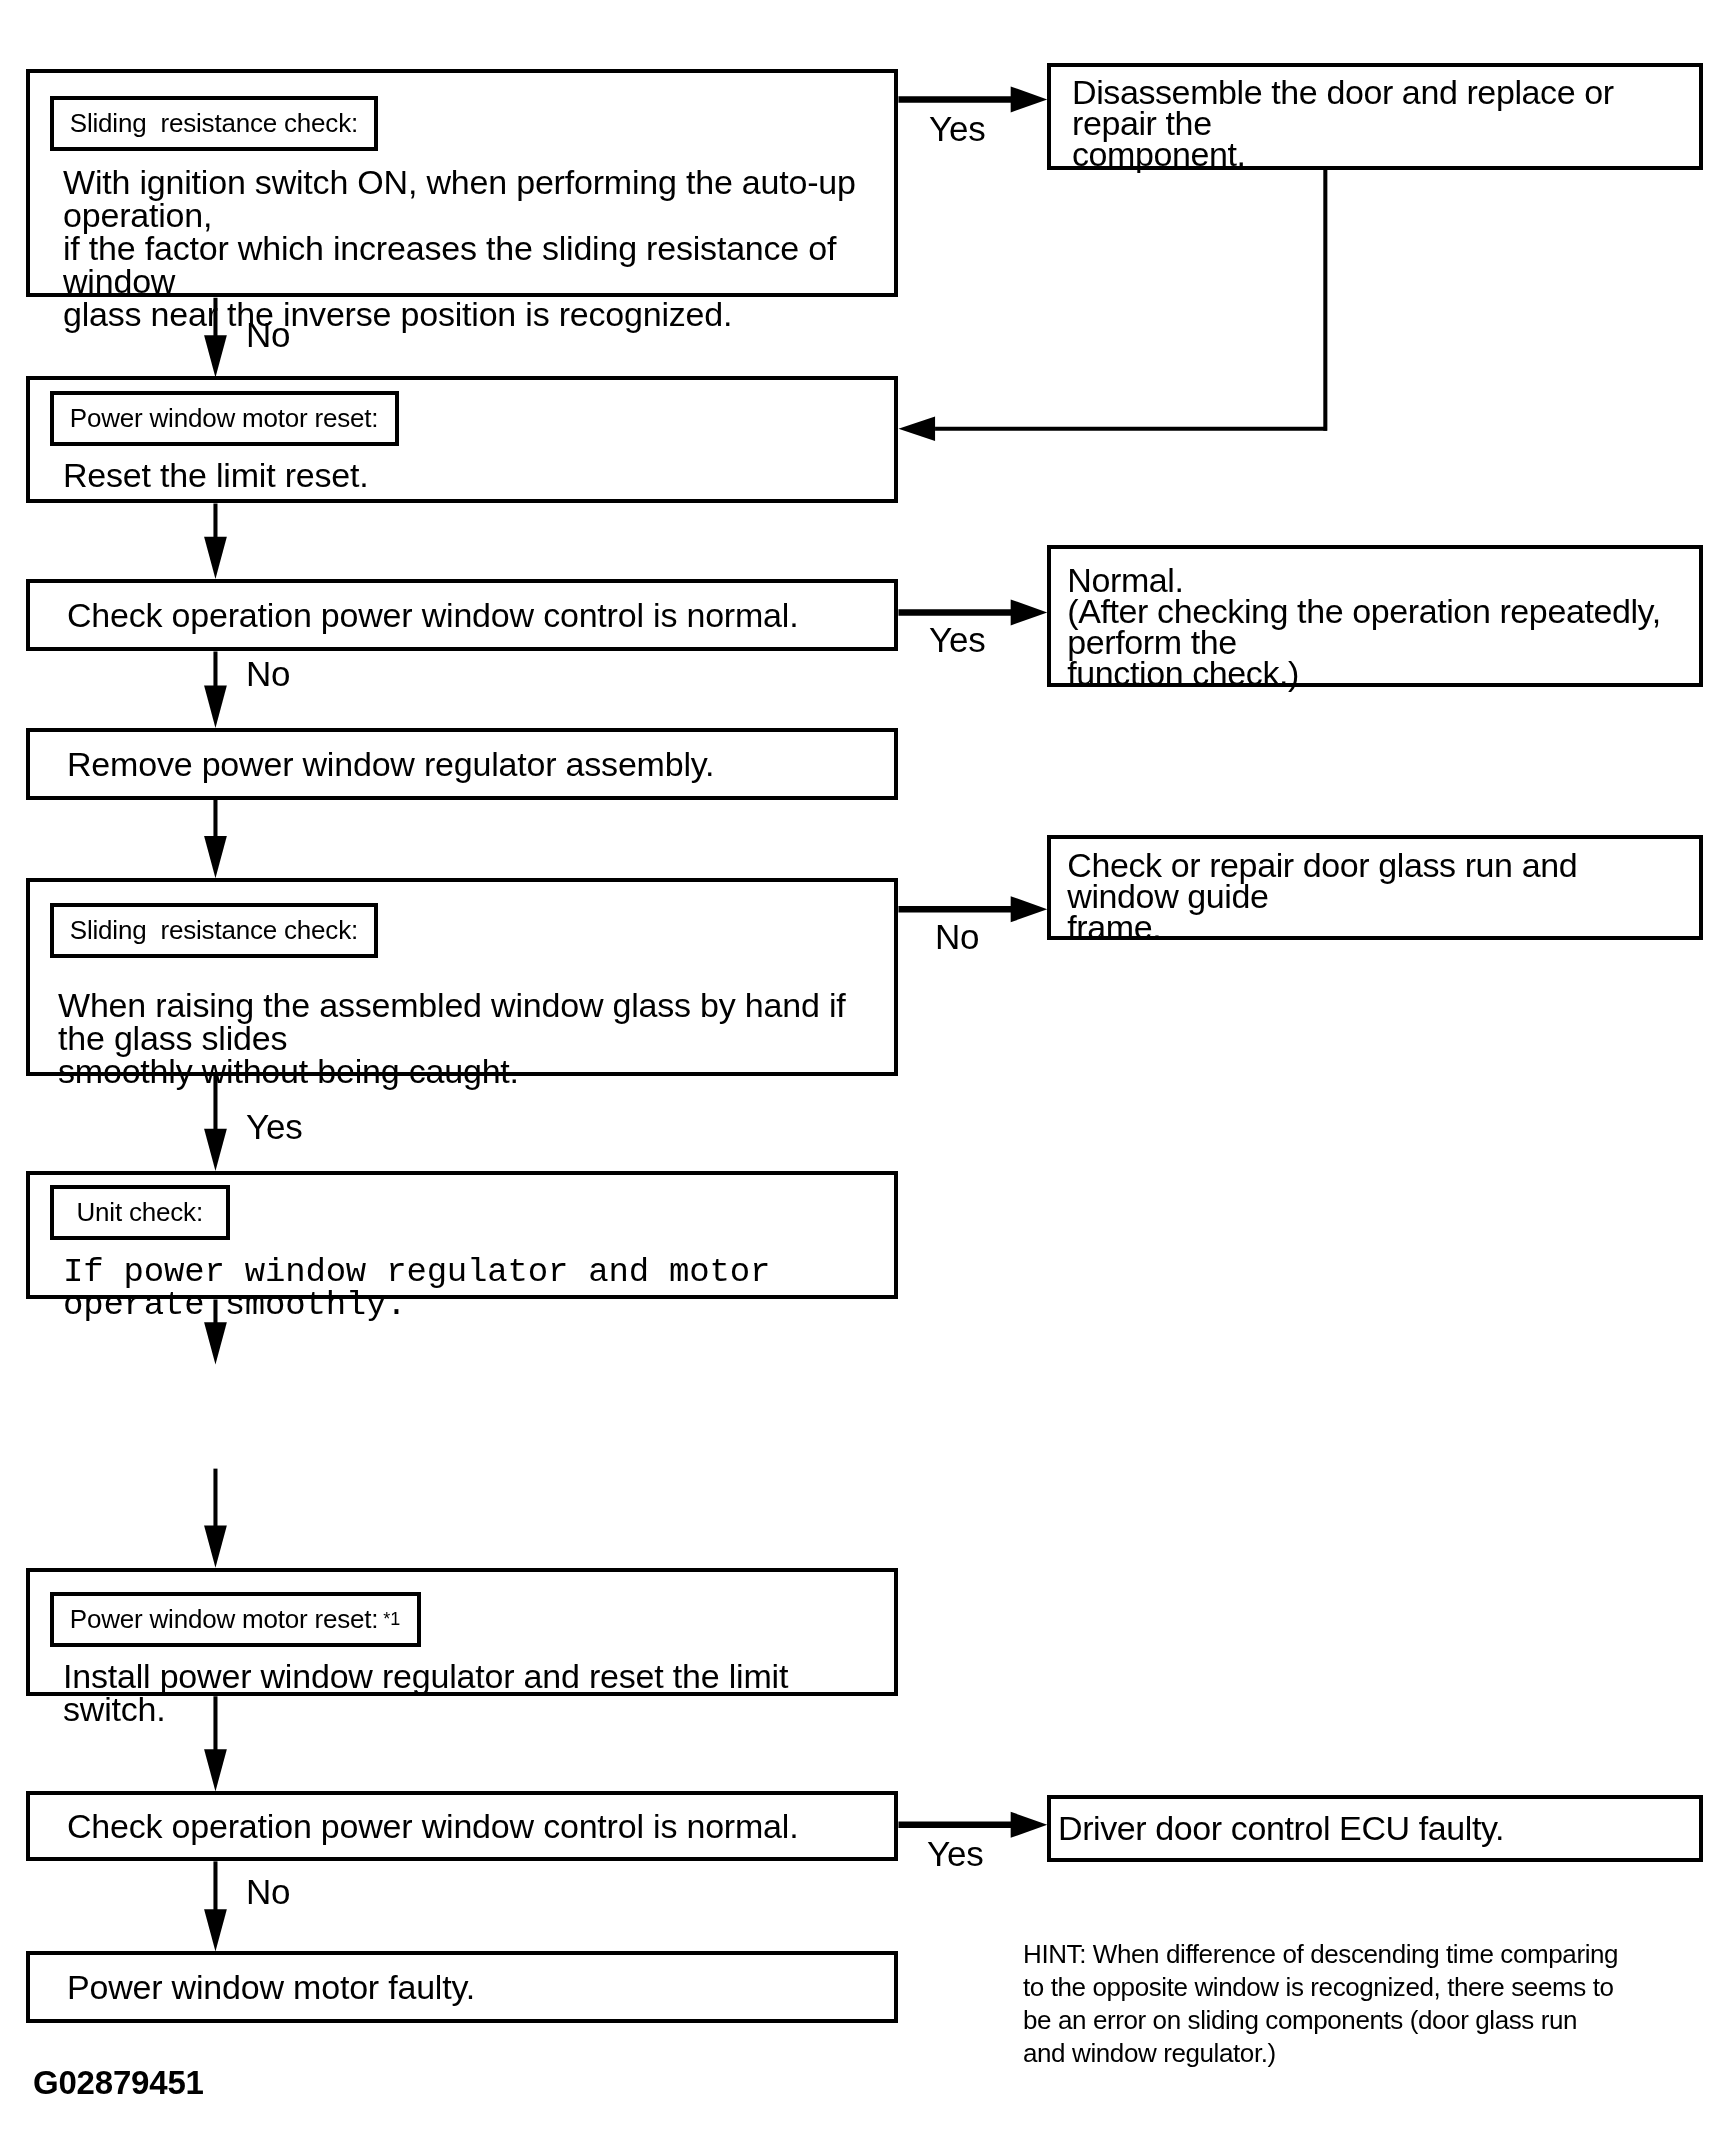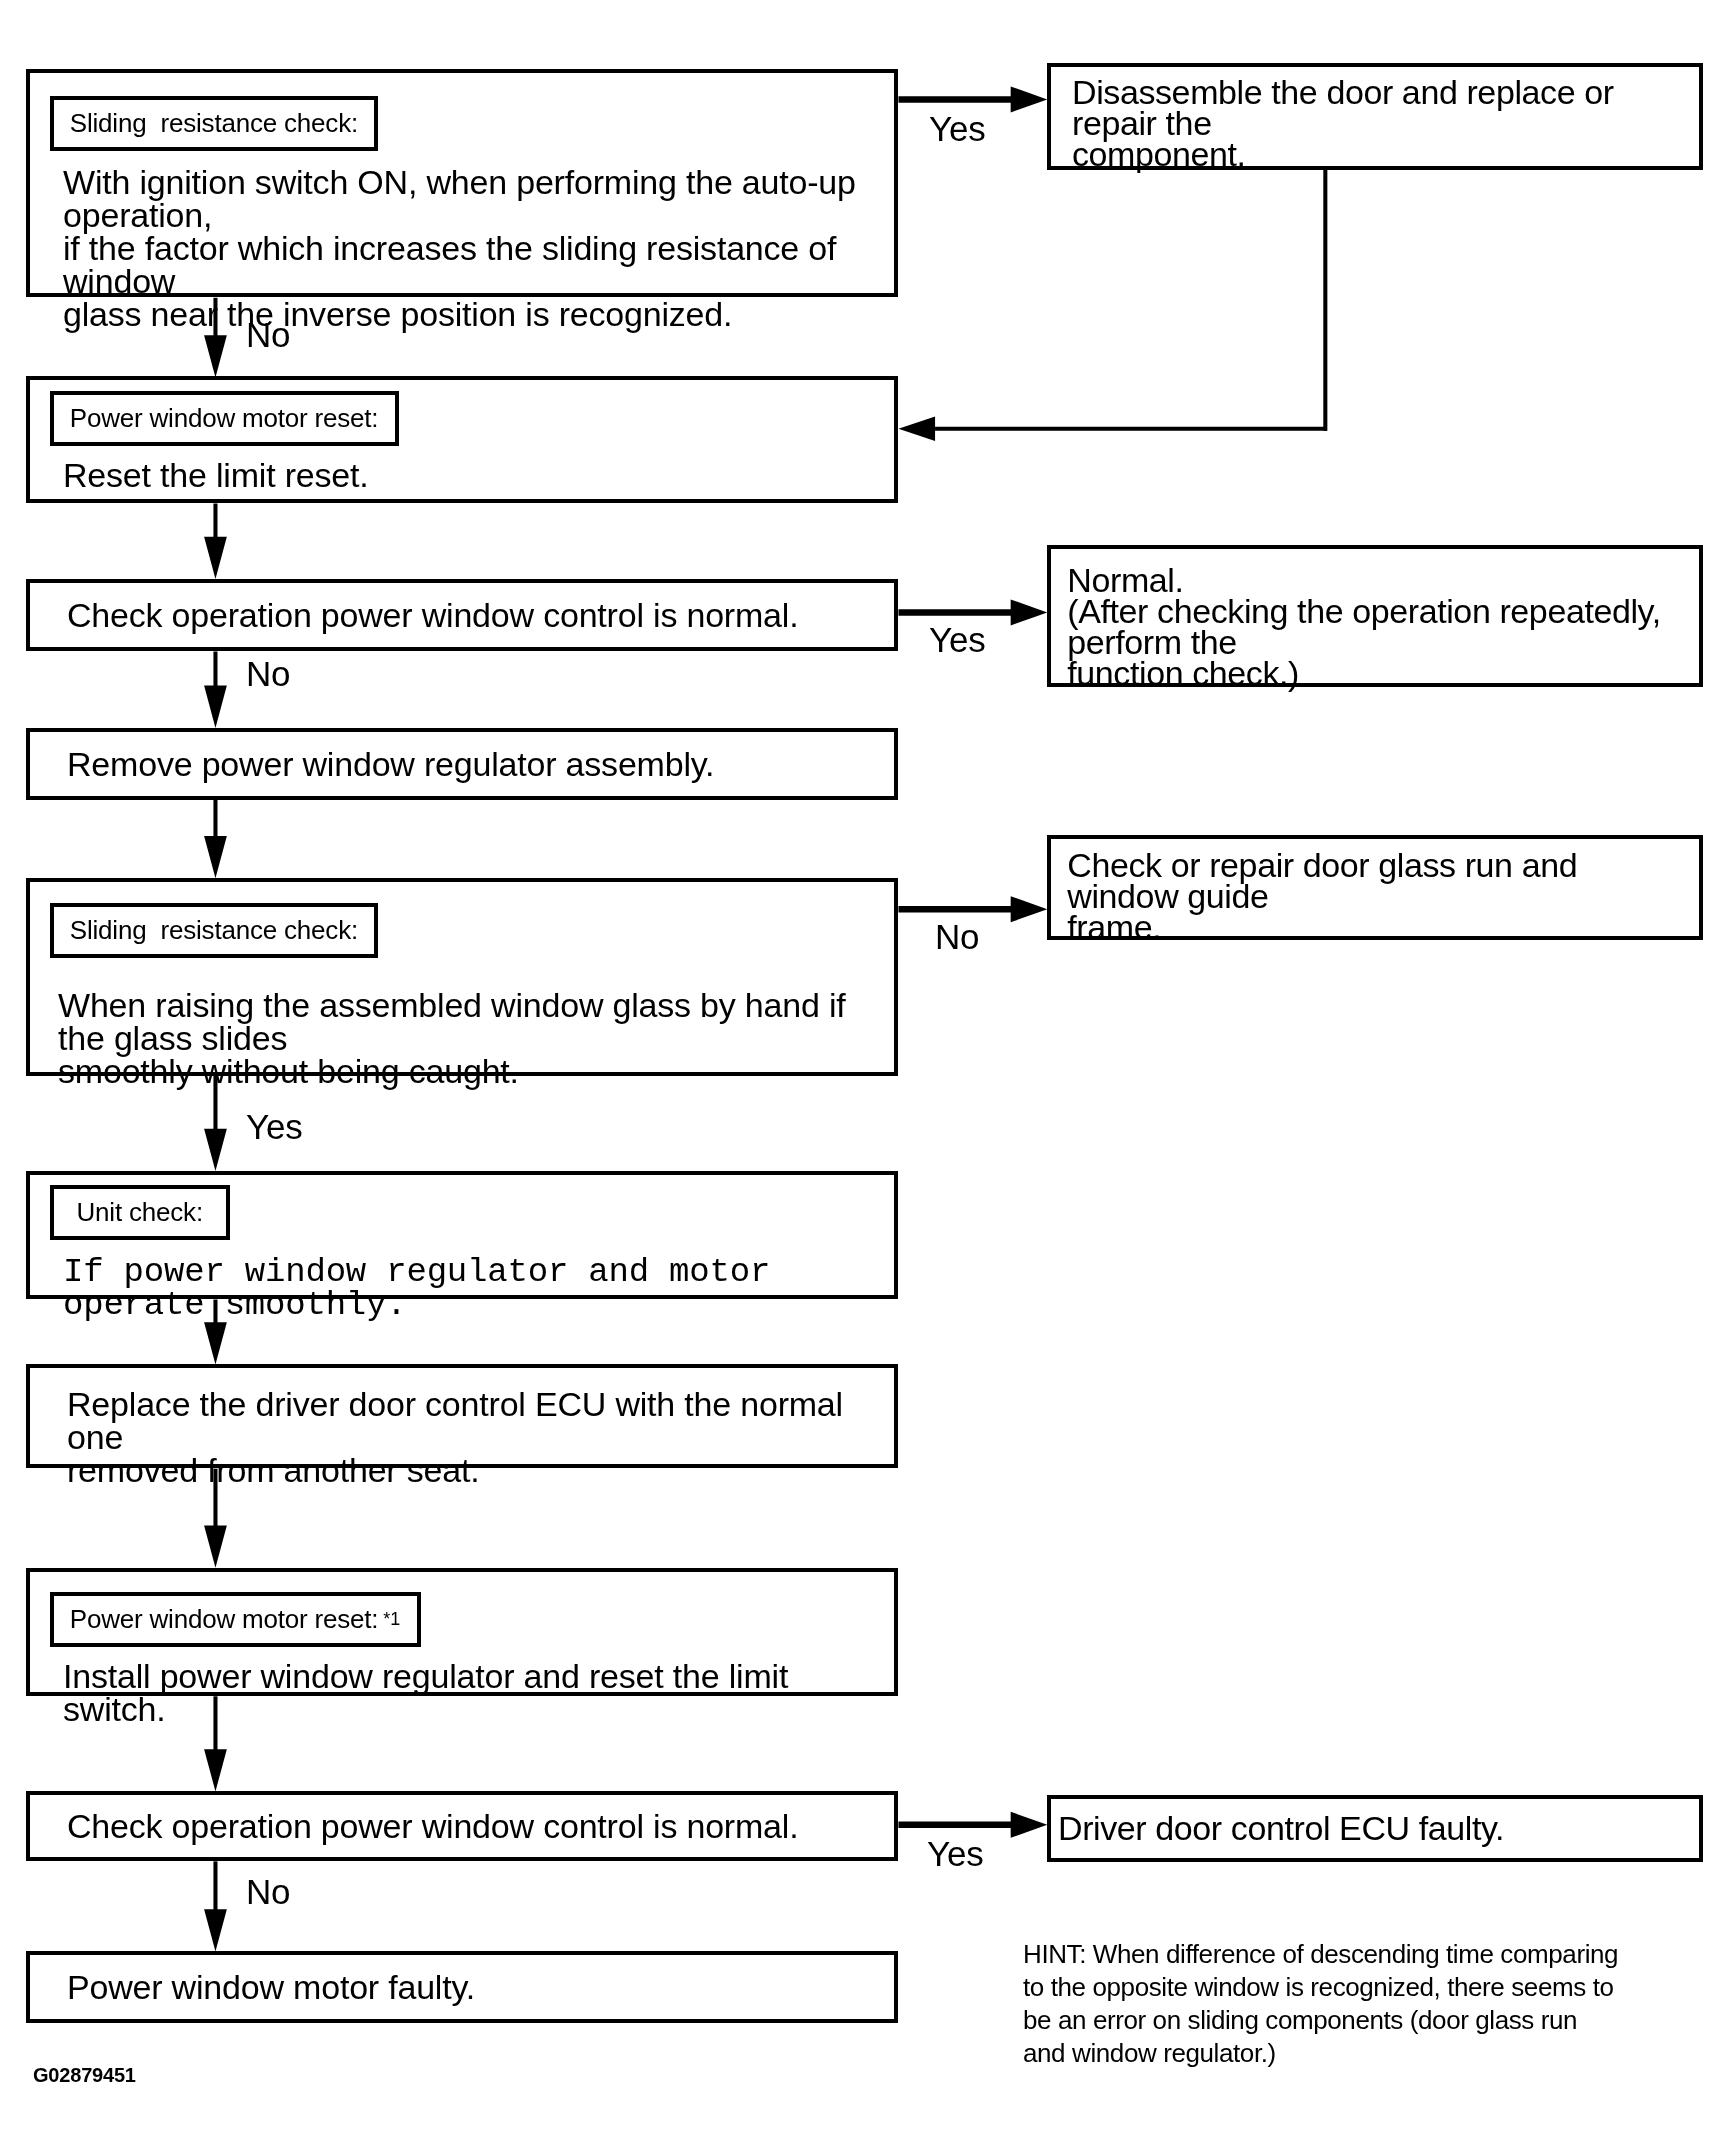--- a/index.html
+++ b/index.html
@@ -45,21 +45,21 @@
   .hint{
     position:absolute;
     left:1023px;top:1938px;width:716px;
     font-size:26px;line-height:33px;
     letter-spacing:-0.4px;
     white-space:pre-wrap;
   }
   .figure-id{
     position:absolute;
     left:33px;top:2064px;
-    font-size:20px;font-weight:bold;
+    font-size:33px;font-weight:bold;
     letter-spacing:-0.2px;
   }
   svg.wires{position:absolute;left:0;top:0;pointer-events:none;}
 
   
   #b1 {left:26px;top:69px;width:872px;height:228px;}
   #b2 {left:26px;top:376px;width:872px;height:127px;}
   #b3 {left:26px;top:579px;width:872px;height:72px;padding-left:37px;}
   #b4 {left:26px;top:728px;width:872px;height:72px;padding-left:37px;}
   #b5 {left:26px;top:878px;width:872px;height:198px;}
@@ -207,24 +207,20 @@
   <div class="node rnode" id="rb3">
     <div class="body">Check or repair door glass run and window guide
 frame.</div>
   </div>
 
   <div class="node" id="b6">
     <div class="tag"><span>Unit check:</span></div>
     <div class="body">If power window regulator and motor operate smoothly.</div>
   </div>
 
-  <div class="node" id="b7">
-    <div class="body">Replace the driver door control ECU with the normal one
-removed from another seat.</div>
-  </div>
 
   <div class="node" id="b8">
     <div class="tag"><span>Power window motor reset:</span><span class="sup">*1</span></div>
     <div class="body">Install power window regulator and reset the limit switch.</div>
   </div>
 
   <div class="node single" id="b9">
     <div class="body">Check operation power window control is normal.</div>
   </div>
 

